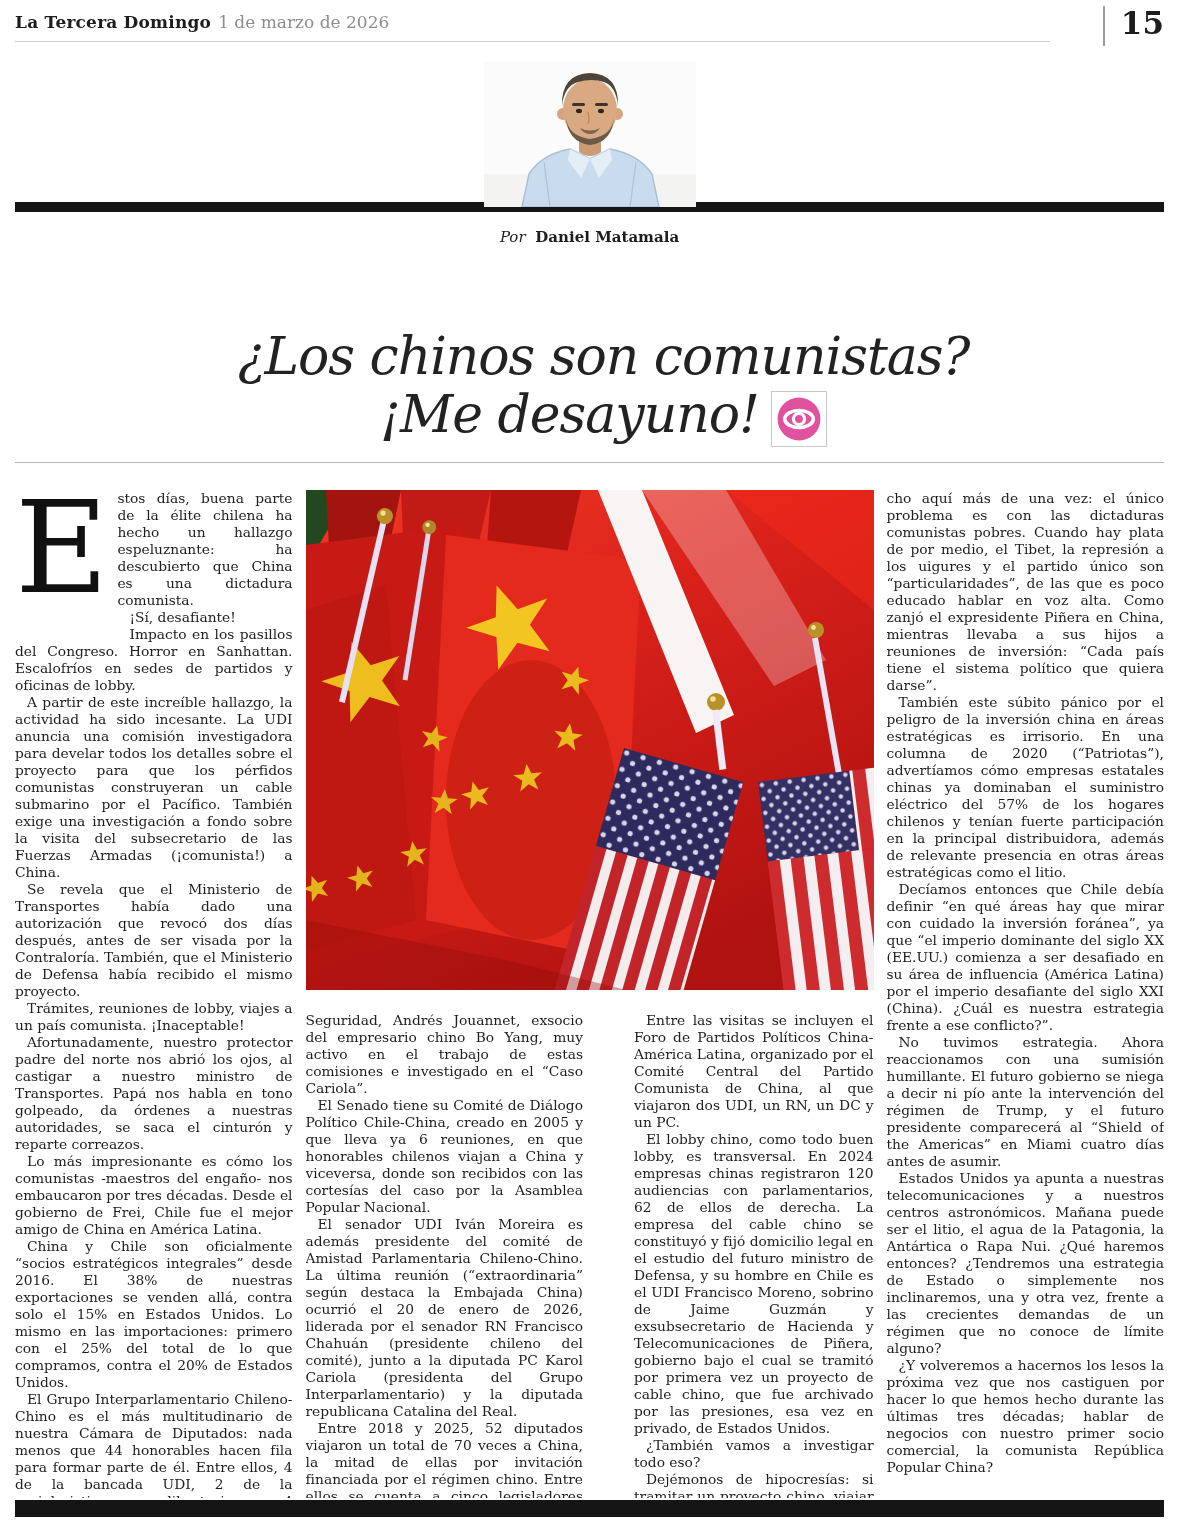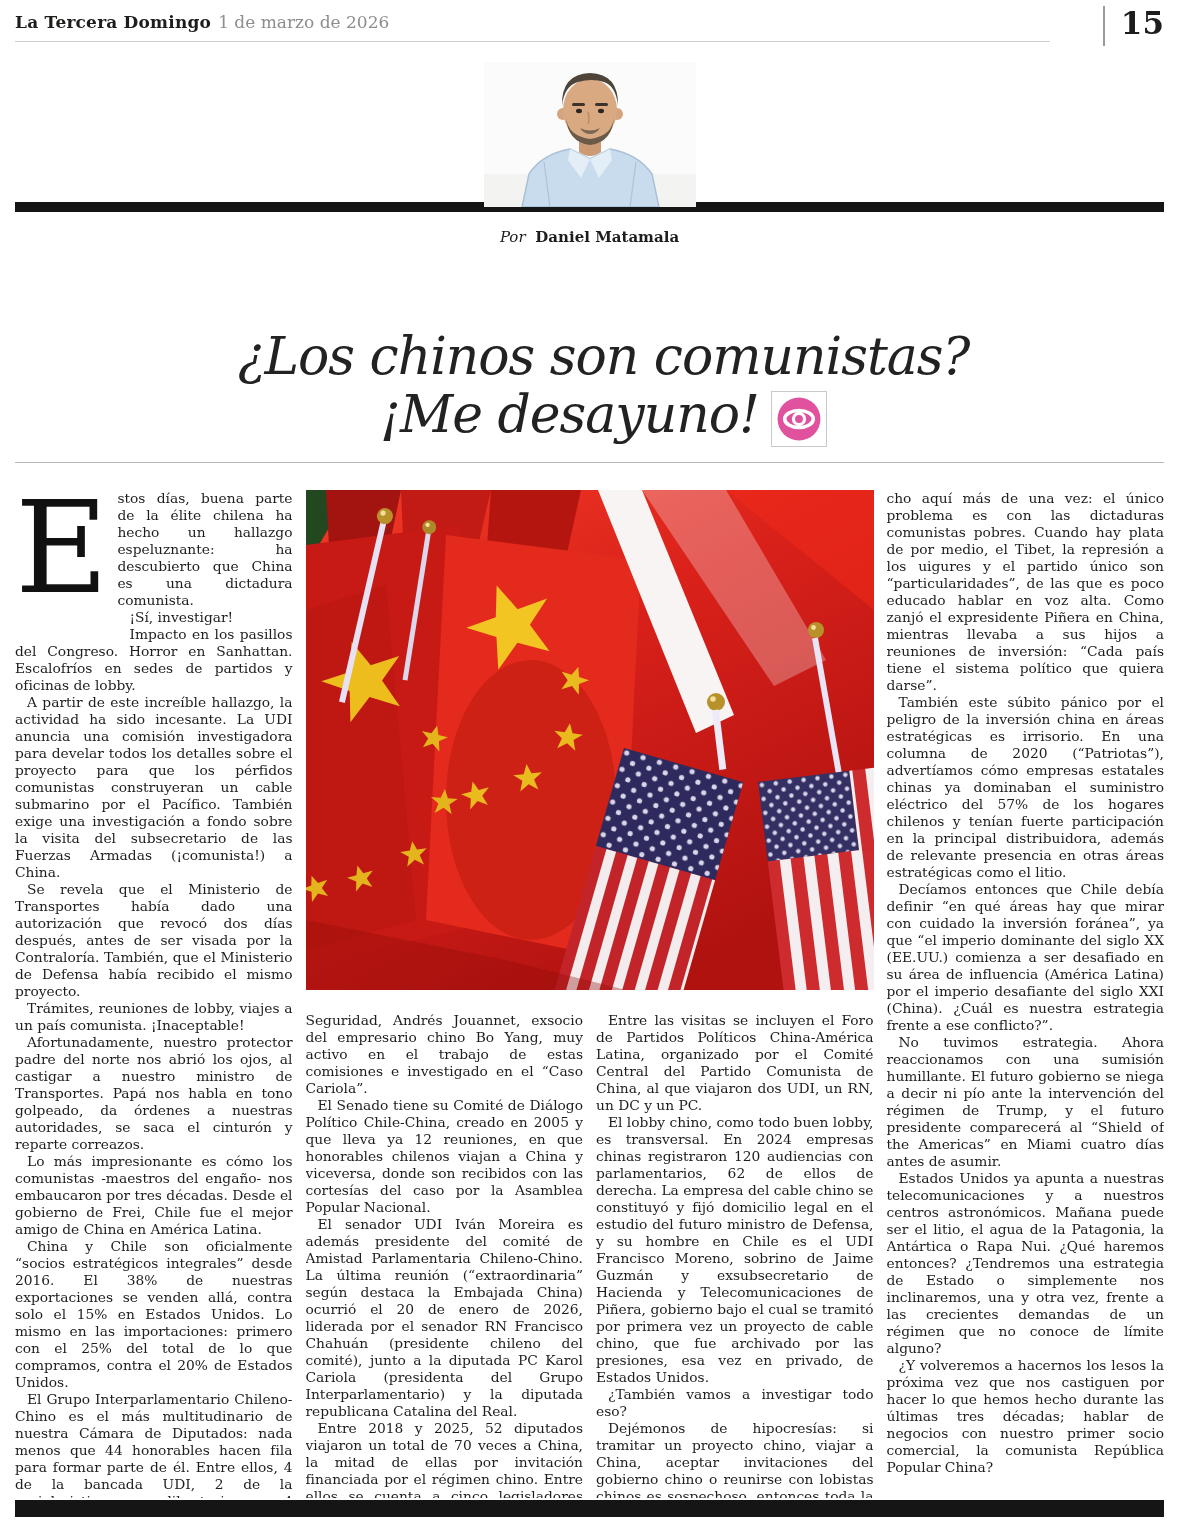--- a/index.html
+++ b/index.html
@@ -56,21 +56,21 @@
 
   .article{
     position:absolute;top:490px;left:15px;right:15px;height:1008px;
     display:grid;grid-template-columns:repeat(4,1fr);column-gap:13px;
     grid-template-rows:522px 1fr;
   }
   .col{overflow:hidden;}
   .col-1{grid-column:1;grid-row:1/3;}
   .col-4{grid-column:4;grid-row:1/3;}
   .col-2b{grid-column:2;grid-row:2;}
-  .col-3b{grid-column:3;grid-row:2;}
+  .col-3b{grid-column:3;grid-row:2;margin-left:38px;}
   .flags-figure{grid-column:2/4;grid-row:1;margin:0;height:500px;overflow:hidden;}
   .flags-figure svg{display:block;width:100%;height:100%;}
 
   .article p{
     margin:0;font-size:13.8px;line-height:17px;text-align:justify;
     text-indent:12px;hyphens:auto;-webkit-hyphens:auto;
   }
   .article p.no-indent{text-indent:0;}
   .dropcap{
     float:left;font-size:128px;line-height:0.84;height:138px;
@@ -139,21 +139,21 @@
           <circle cx="28" cy="28" r="6.2" fill="none" stroke="#ffffff" stroke-width="3.6"></circle>
         </svg></span></span>
 </h1>
 
 <div class="thin-rule"></div>
 
 <main class="article">
 
   <div class="col col-1">
     <p class="no-indent"><span class="dropcap">E</span><span>stos días, buena parte de la élite chilena ha hecho un hallazgo espeluznante: ha descubierto que China es una dictadura comunista.</span></p>
-    <p>¡Sí, investigar!</p>
+    <p>¡Sí, desafiante!</p>
     <p>Impacto en los pasillos del Congreso. Horror en Sanhattan. Escalofríos en sedes de partidos y oficinas de lobby.</p>
     <p>A partir de este increíble hallazgo, la actividad ha sido incesante. La UDI anuncia una comisión investigadora para develar todos los detalles sobre el proyecto para que los pérfidos comunistas construyeran un cable submarino por el Pacífico. También exige una investigación a fondo sobre la visita del subsecretario de las Fuerzas Armadas (¡comunista!) a China.</p>
     <p>Se revela que el Ministerio de Transportes había dado una autorización que revocó dos días después, antes de ser visada por la Contraloría. También, que el Ministerio de Defensa había recibido el mismo proyecto.</p>
     <p>Trámites, reuniones de lobby, viajes a un país comunista. ¡Inaceptable!</p>
     <p>Afortunadamente, nuestro protector padre del norte nos abrió los ojos, al castigar a nuestro ministro de Transportes. Papá nos habla en tono golpeado, da órdenes a nuestras autoridades, se saca el cinturón y reparte correazos.</p>
     <p>Lo más impresionante es cómo los comunistas -maestros del engaño- nos embaucaron por tres décadas. Desde el gobierno de Frei, Chile fue el mejor amigo de China en América Latina.</p>
     <p>China y Chile son oficialmente “socios estratégicos integrales” desde 2016. El 38% de nuestras exportaciones se venden allá, contra solo el 15% en Estados Unidos. Lo mismo en las importaciones: primero con el 25% del total de lo que compramos, contra el 20% de Estados Unidos.</p>
     <p>El Grupo Interparlamentario Chileno-Chino es el más multitudinario de nuestra Cámara de Diputados: nada menos que 44 honorables hacen fila para formar parte de él. Entre ellos, 4 de la bancada UDI, 2 de la socialcristiana -libertaria, 4 demócratas-amarillos, 2 RN y 1 republicano.</p>
 
   </div>
@@ -270,21 +270,21 @@
         <rect x="92" y="0" width="100" height="80" fill="url(#stripesB)"></rect>
         <rect x="0" y="80" width="192" height="240" fill="url(#stripesB)"></rect>
       </g>
 
       <polygon points="0,430 200,470 320,500 0,500" fill="#8f0b0a" opacity="0.35"></polygon>
     </svg>
   </figure>
 
   <div class="col col-2b">
     <p class="no-indent">Seguridad, Andrés Jouannet, exsocio del empresario chino Bo Yang, muy activo en el trabajo de estas comisiones e investigado en el “Caso Cariola”.</p>
-    <p>El Senado tiene su Comité de Diálogo Político Chile-China, creado en 2005 y que lleva ya 12 reuniones, en que honorables chilenos viajan a China y viceversa, donde son recibidos con las cortesías del caso por la Asamblea Popular Nacional.</p>
+    <p>El Senado tiene su Comité de Diálogo Político Chile-China, creado en 2005 y que lleva ya 6 reuniones, en que honorables chilenos viajan a China y viceversa, donde son recibidos con las cortesías del caso por la Asamblea Popular Nacional.</p>
     <p>El senador UDI Iván Moreira es además presidente del comité de Amistad Parlamentaria Chileno-Chino. La última reunión (“extraordinaria” según destaca la Embajada China) ocurrió el 20 de enero de 2026, liderada por el senador RN Francisco Chahuán (presidente chileno del comité), junto a la diputada PC Karol Cariola (presidenta del Grupo Interparlamentario) y la diputada republicana Catalina del Real.</p>
     <p>Entre 2018 y 2025, 52 diputados viajaron un total de 70 veces a China, la mitad de ellas por invitación financiada por el régimen chino. Entre ellos se cuenta a cinco legisladores UDI y cinco RN. Issa Kort, Javier Macaya y Ximena Ossandón se repiten el plato con dos viajes.</p>
   </div>
 
   <div class="col col-3b">
     <p>Entre las visitas se incluyen el Foro de Partidos Políticos China-América Latina, organizado por el Comité Central del Partido Comunista de China, al que viajaron dos UDI, un RN, un DC y un PC.</p>
     <p>El lobby chino, como todo buen lobby, es transversal. En 2024 empresas chinas registraron 120 audiencias con parlamentarios, 62 de ellos de derecha. La empresa del cable chino se constituyó y fijó domicilio legal en el estudio del futuro ministro de Defensa, y su hombre en Chile es el UDI Francisco Moreno, sobrino de Jaime Guzmán y exsubsecretario de Hacienda y Telecomunicaciones de Piñera, gobierno bajo el cual se tramitó por primera vez un proyecto de cable chino, que fue archivado por las presiones, esa vez en privado, de Estados Unidos.</p>
     <p>¿También vamos a investigar todo eso?</p>
     <p>Dejémonos de hipocresías: si tramitar un proyecto chino, viajar a China, aceptar invitaciones del gobierno chino o reunirse con lobistas chinos es sospechoso, entonces toda la élite del país, de comunistas a republicanos, está bajo sospecha.</p>
 

